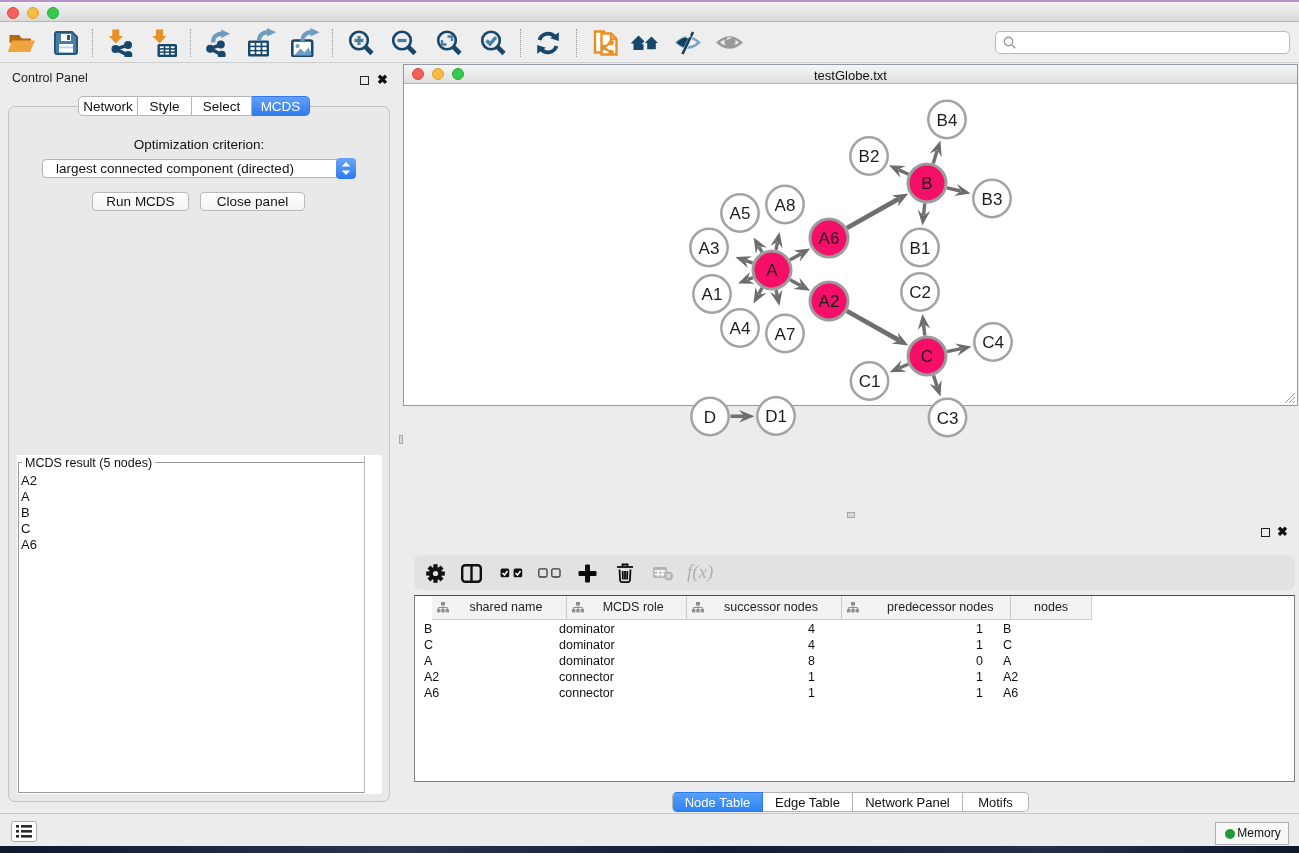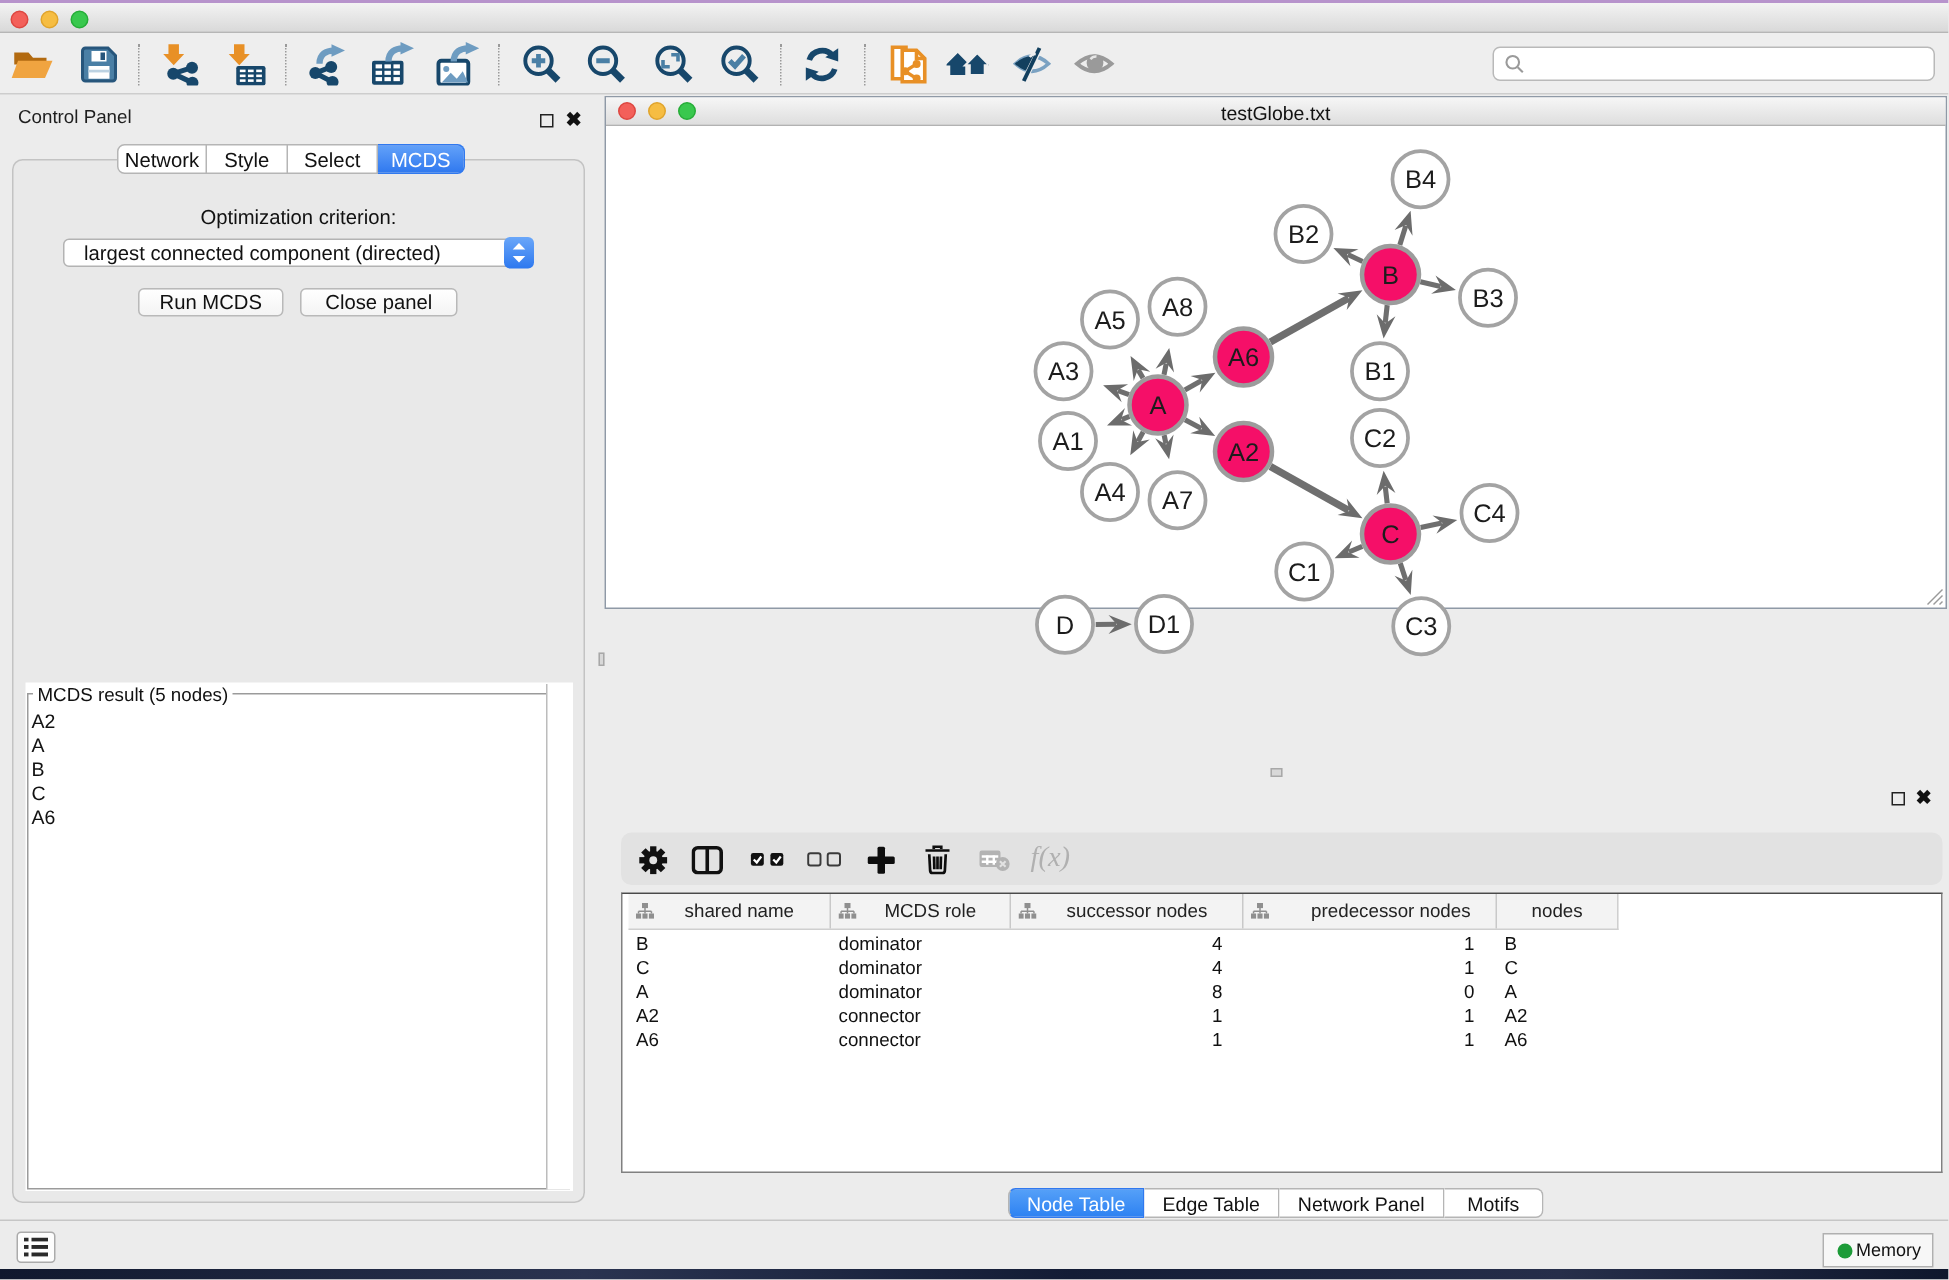--- a/index.html
+++ b/index.html
@@ -52,21 +52,21 @@
 #nettitle .t1{left:8px;top:3px;background:#f3605a;border:1px solid #dd4741}
 #nettitle .t2{left:28px;top:3px;background:#f6bd42;border:1px solid #e0a42c}
 #nettitle .t3{left:48px;top:3px;background:#39c84e;border:1px solid #26ad38}
 #nettext{left:0;top:3px;width:893px;text-align:center;font-size:13px;color:#111}
 
 #tpTitle{left:415px;top:556px;font-size:16px;color:#4d7c0f}
 #tpFloat{left:1261px;top:528px}
 #tpClose{left:1277px;top:527px}
 #tpToolbar{left:414px;top:555px;width:881px;height:35px;background:#e2e2e2;border-radius:7px}
 #tbl{left:414px;top:595px;width:881px;height:187px;background:#fff;border:1px solid #808080;border-top:1px solid #4a4a4a}
-#tblHead{left:4px;top:0;width:660px;height:24px;background:#f3f3f3;border-bottom:1px solid #cfcfcf;border-right:1px solid #cfcfcf;display:flex}
+#tblHead{left:17px;top:0;width:660px;height:24px;background:#f3f3f3;border-bottom:1px solid #cfcfcf;border-right:1px solid #cfcfcf;display:flex}
 .hcell{position:relative;height:23px;font-size:12.5px;color:#222;text-align:center;line-height:23px;border-right:1px solid #c9c9c9}
 .hcell:last-child{border-right:none}
 .hico{position:absolute;left:5px;top:6px}
 .trow{position:absolute;font-size:12.5px;color:#111;height:16px;line-height:16px}
 .c1{position:absolute;left:9px}
 .c2{position:absolute;left:144px}
 .c3{position:absolute;left:255px;width:145px;text-align:right}
 .c4{position:absolute;left:411px;width:157px;text-align:right}
 .c5{position:absolute;left:588px}
 #btabs{left:672px;top:792px;width:357px}

